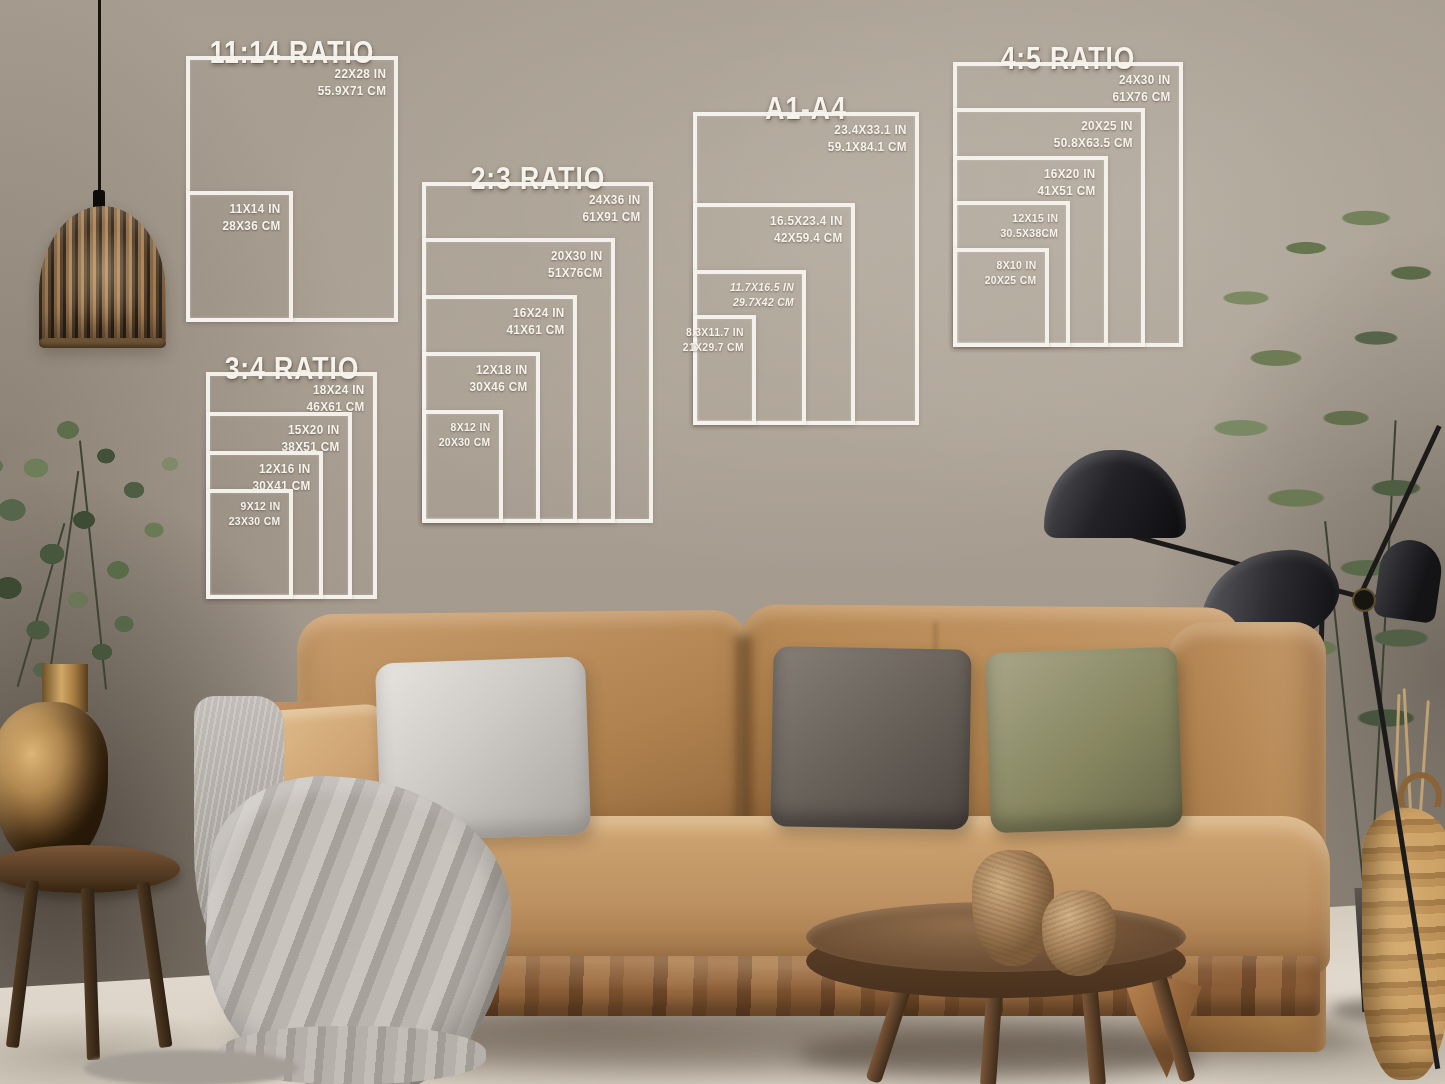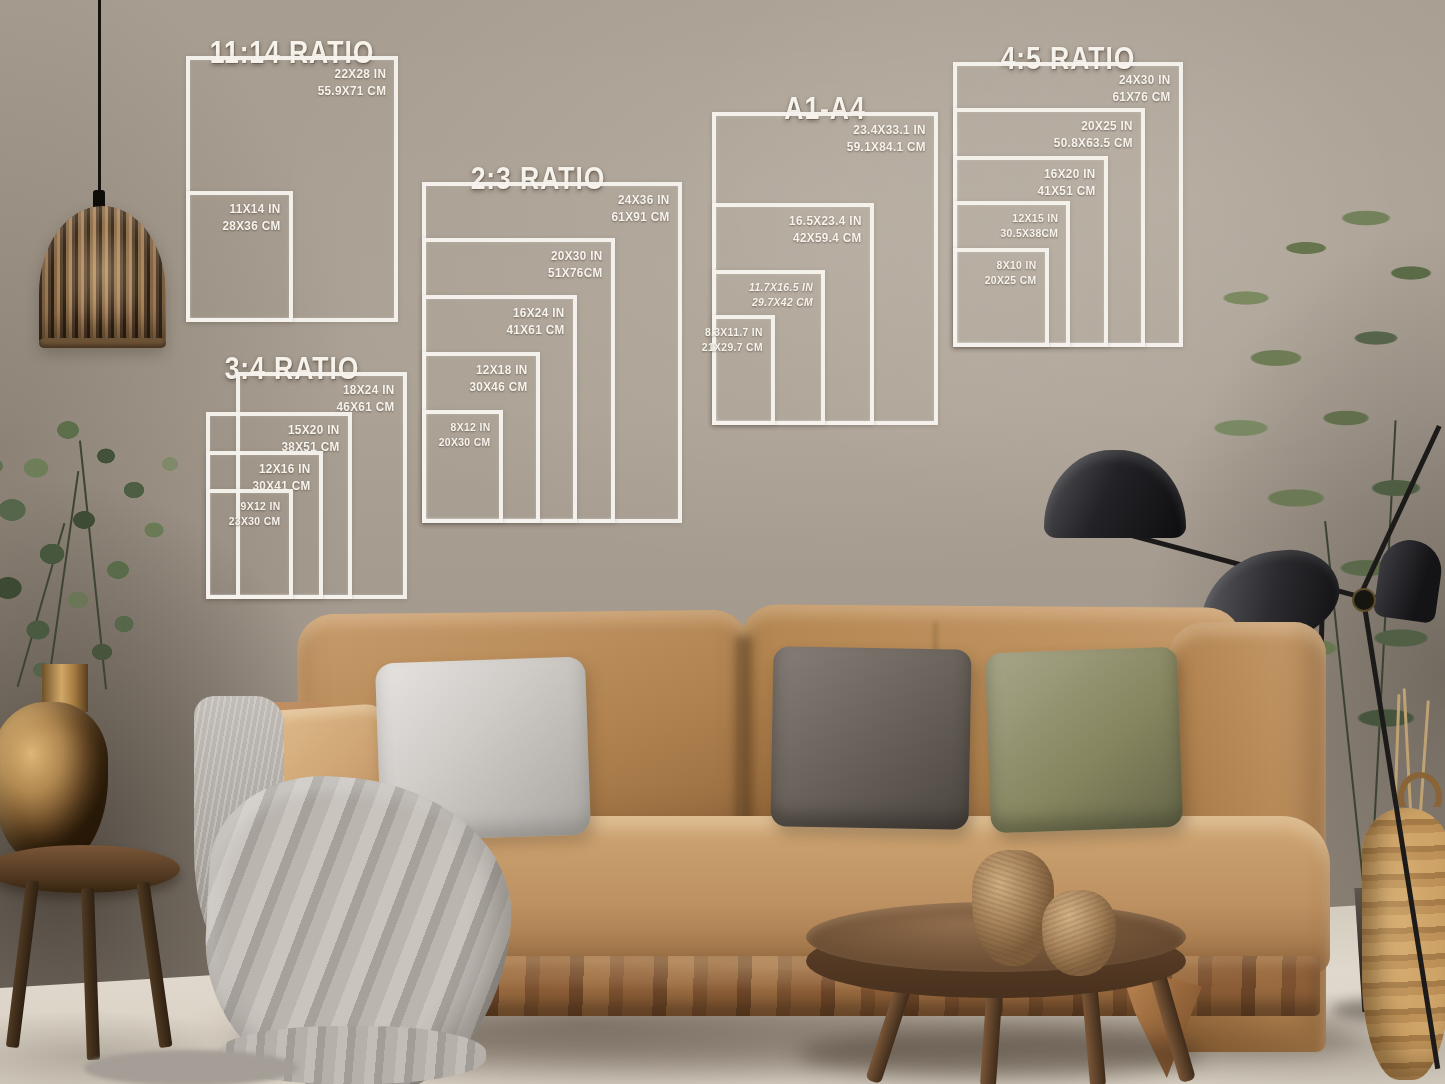--- a/index.html
+++ b/index.html
@@ -308,21 +308,21 @@
     <div class="size-box" style="width:107px;height:131px;">
       <div class="size-label">
         <span>11X14 IN</span>
         <span>28X36 CM</span>
       </div>
     </div>
   </section>
 
   <section class="guide" style="left:422px;top:182px;width:231px;height:341px;">
     <h2 class="guide-title">2:3 RATIO</h2>
-    <div class="size-box" style="width:260px;height:341px;">
+    <div class="size-box" style="width:231px;height:341px;">
       <div class="size-label">
         <span>24X36 IN</span>
         <span>61X91 CM</span>
       </div>
     </div>
     <div class="size-box" style="width:193px;height:285px;">
       <div class="size-label">
         <span>20X30 IN</span>
         <span>51X76CM</span>
       </div>
@@ -342,21 +342,21 @@
     <div class="size-box" style="width:81px;height:113px;">
       <div class="size-label sm">
         <span>8X12 IN</span>
         <span>20X30 CM</span>
       </div>
     </div>
   </section>
 
   <section class="guide" style="left:206px;top:372px;width:171px;height:227px;">
     <h2 class="guide-title">3:4 RATIO</h2>
-    <div class="size-box" style="width:171px;height:227px;margin-left:30px;">
+    <div class="size-box" style="width:171px;height:227px;">
       <div class="size-label">
         <span>18X24 IN</span>
         <span>46X61 CM</span>
       </div>
     </div>
     <div class="size-box" style="width:146px;height:187px;">
       <div class="size-label">
         <span>15X20 IN</span>
         <span>38X51 CM</span>
       </div>
@@ -368,21 +368,21 @@
       </div>
     </div>
     <div class="size-box" style="width:87px;height:110px;">
       <div class="size-label sm">
         <span>9X12 IN</span>
         <span>23X30 CM</span>
       </div>
     </div>
   </section>
 
-  <section class="guide" style="left:712px;top:112px;width:226px;height:313px;">
+  <section class="guide" style="left:693px;top:112px;width:226px;height:313px;">
     <h2 class="guide-title">A1-A4</h2>
     <div class="size-box" style="width:226px;height:313px;">
       <div class="size-label">
         <span>23.4X33.1 IN</span>
         <span>59.1X84.1 CM</span>
       </div>
     </div>
     <div class="size-box" style="width:162px;height:222px;">
       <div class="size-label">
         <span>16.5X23.4 IN</span>

